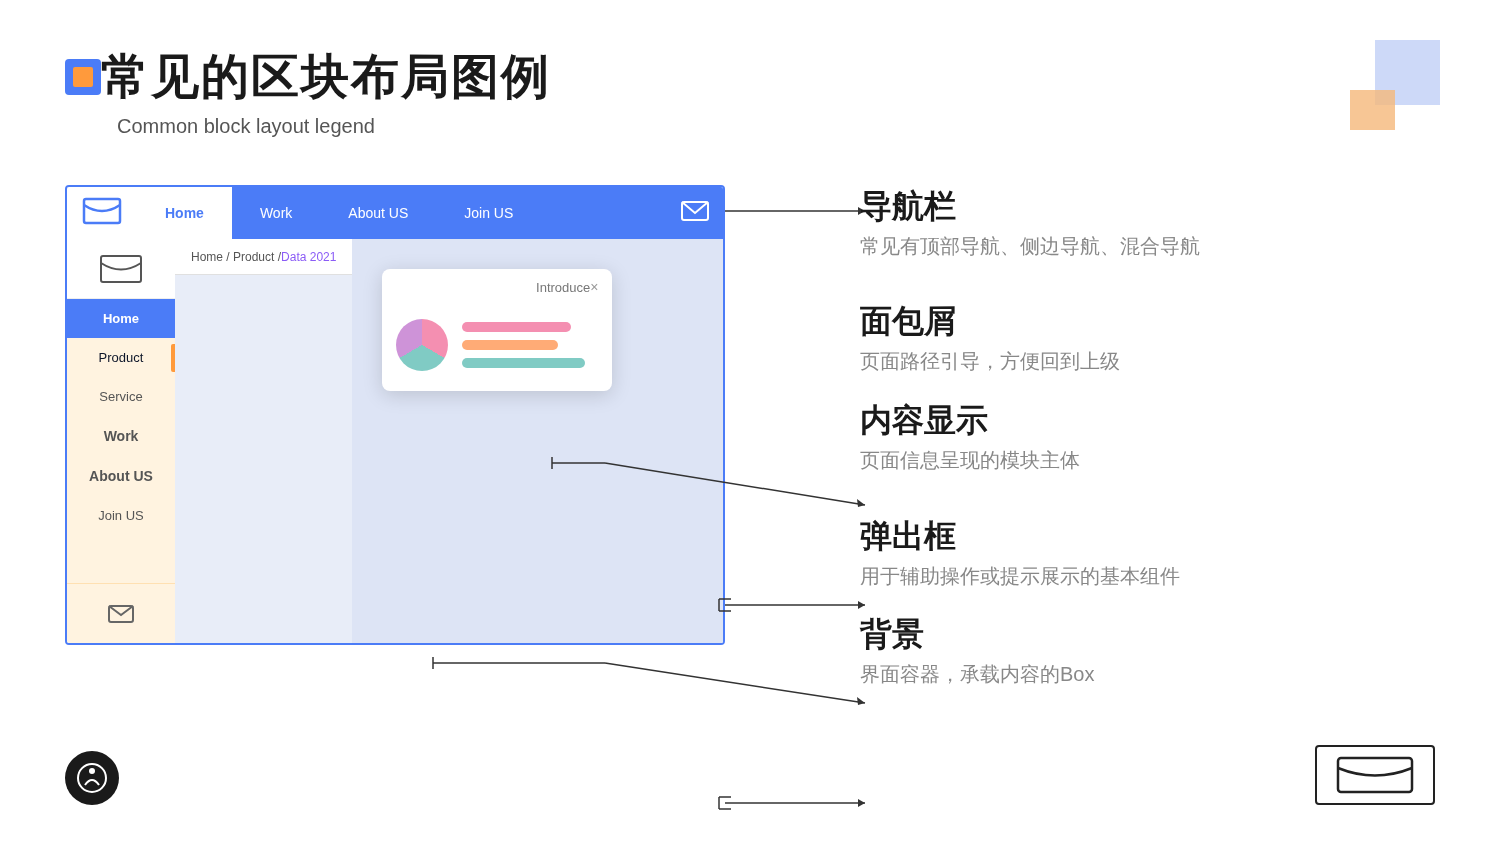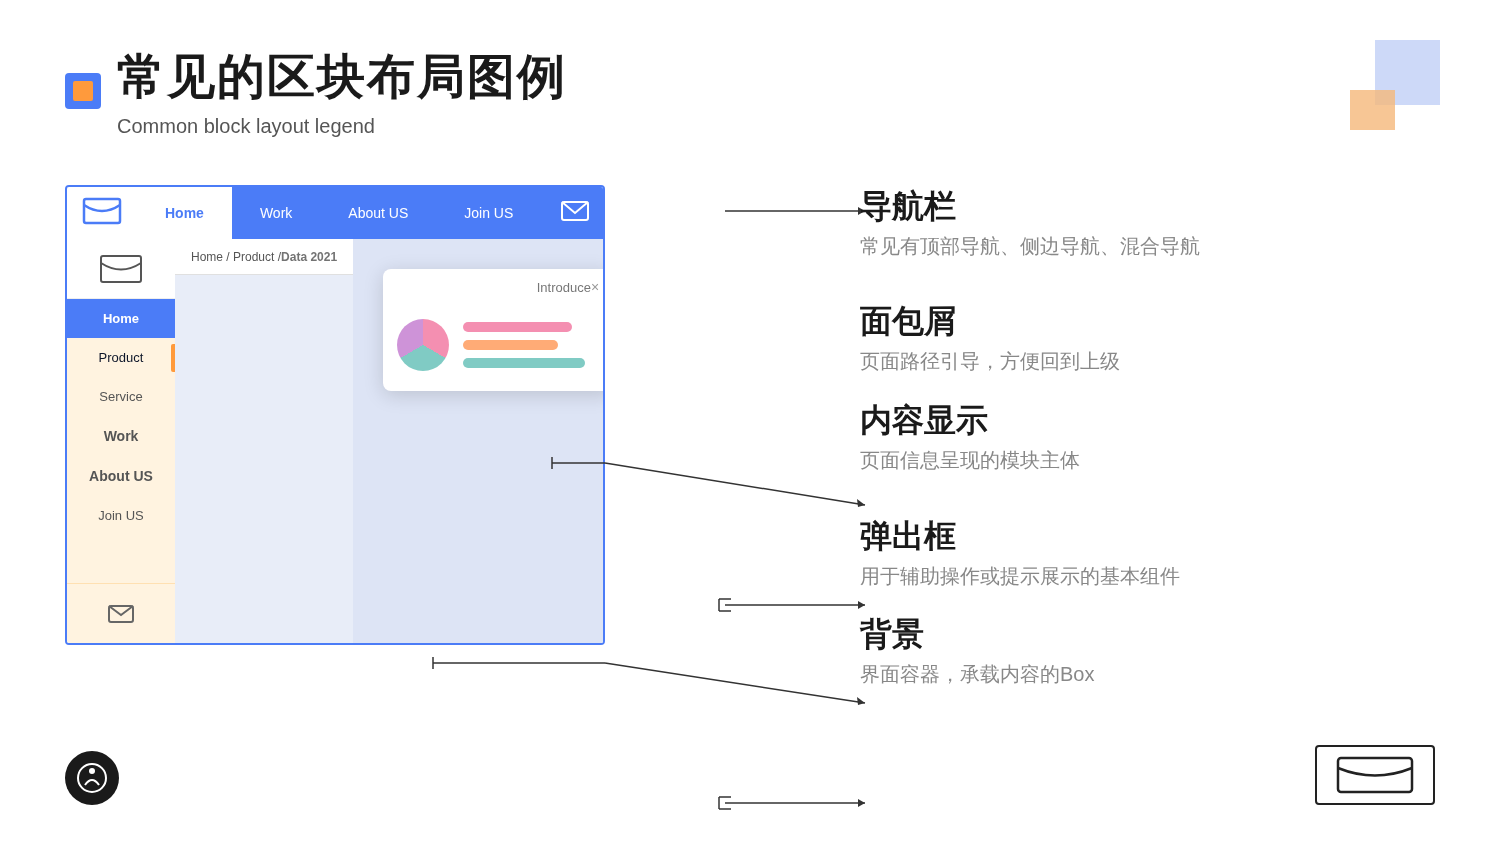--- a/index.html
+++ b/index.html
@@ -38,22 +38,21 @@
     
     .page-title-area {
       position: absolute;
       top: 45px;
       left: 65px;
       display: flex;
       flex-direction: column;
     }
     .page-title-row {
       display: flex;
-      align-items: flex-end;
-      gap: 16px;
+      align-items: center;
     }
     .title-icon {
       width: 36px;
       height: 36px;
       background: #4b7cf7;
       border-radius: 4px;
       position: relative;
     }
     .title-icon::after {
       content: '';
@@ -83,21 +82,21 @@
       top: 185px;
       left: 65px;
       width: 730px;
       height: 470px;
     }
 
     
     .mockup {
       position: absolute;
       top: 0; left: 0;
-      width: 540px;
+      width: 660px;
       height: 460px;
       border: 2px solid #4b7cf7;
       border-radius: 4px;
       overflow: hidden;
     }
 
     
     .mockup-navbar {
       width: 100%;
       height: 52px;
@@ -223,22 +222,22 @@
       height: 36px;
       background: #fff;
       display: flex;
       align-items: center;
       padding: 0 16px;
       font-size: 12px;
       color: #555;
       border-bottom: 1px solid #e0e0e0;
     }
     .breadcrumb-bold {
-      font-weight: 700;
-      color: #737373;
+      font-weight: 400;
+      color: #8b5cf6;
     }
 
     
     .mockup-bg {
       flex: 1;
       background: #dde4f5;
       position: relative;
       padding: 20px;
     }
 

